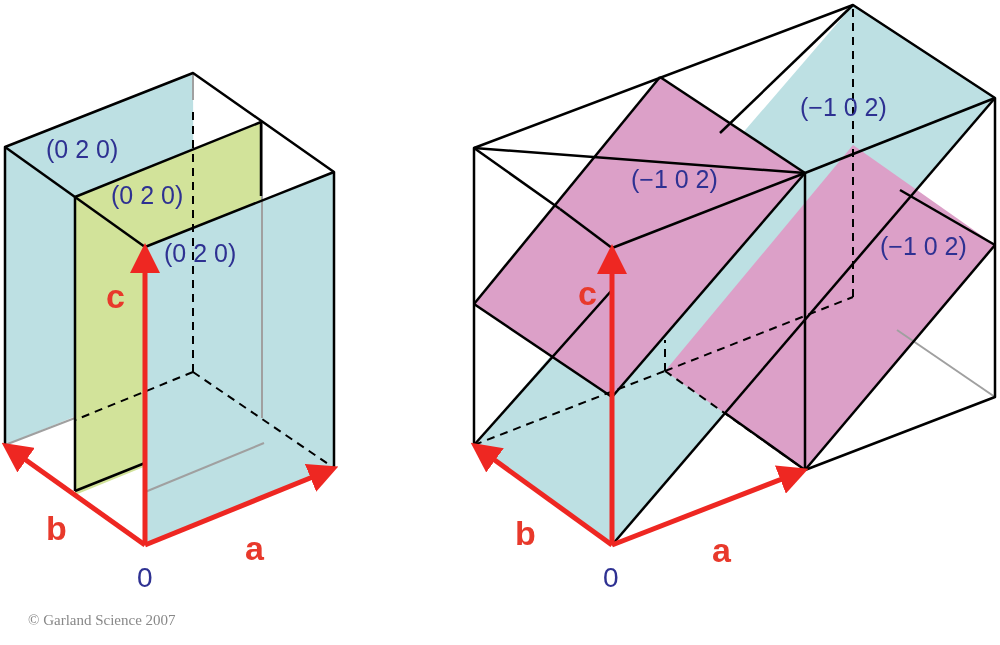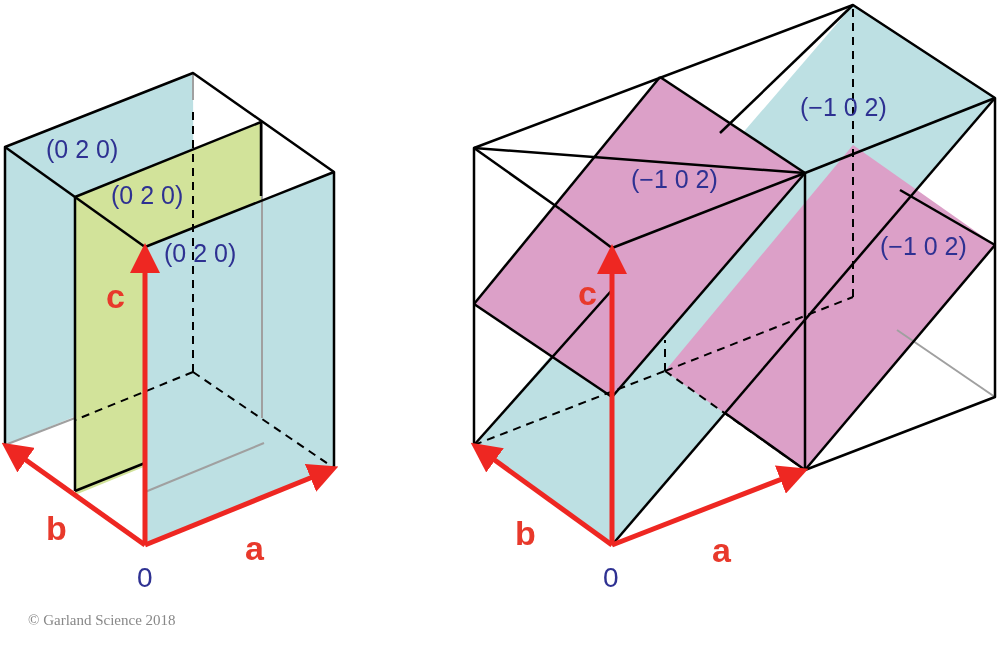--- a/index.html
+++ b/index.html
@@ -130,13 +130,13 @@
     <text class="plane-label" x="800" y="116">(−1 0 2)</text>
     <text class="plane-label" x="880" y="255">(−1 0 2)</text>
 
     <text class="axis-label" x="578" y="305">c</text>
     <text class="axis-label" x="515" y="545">b</text>
     <text class="axis-label" x="712" y="562">a</text>
     <text class="origin-label" x="603" y="587">0</text>
   </g>
 </svg>
 
-<div class="copyright">© Garland Science 2018</div>
+<div class="copyright">© Garland Science 2007</div>
 
 </body></html>

